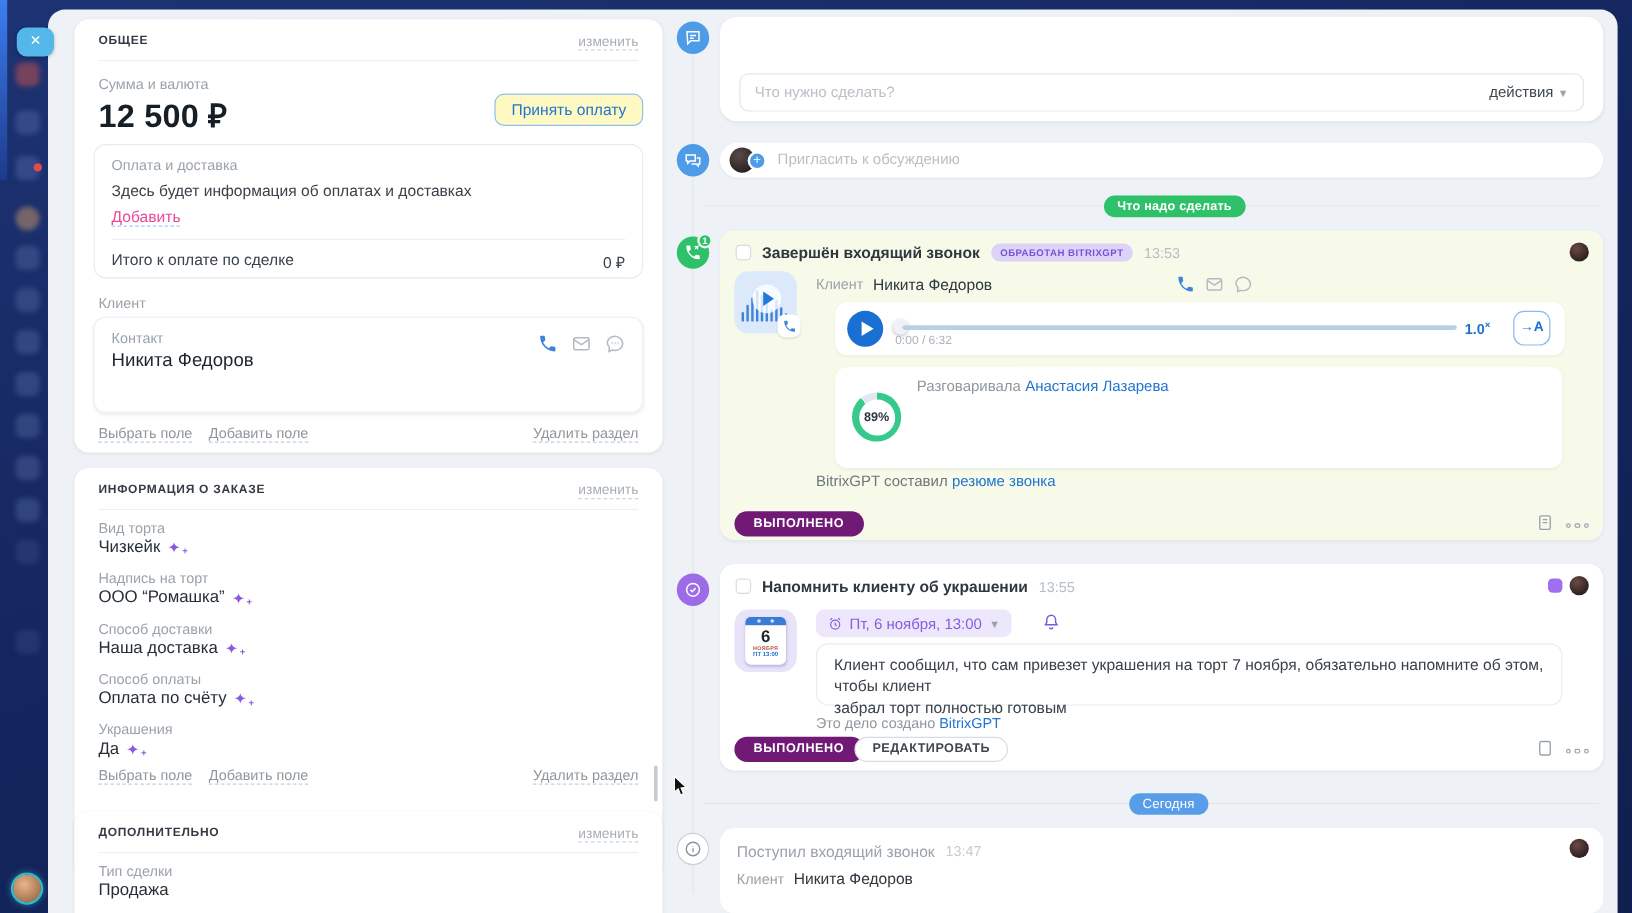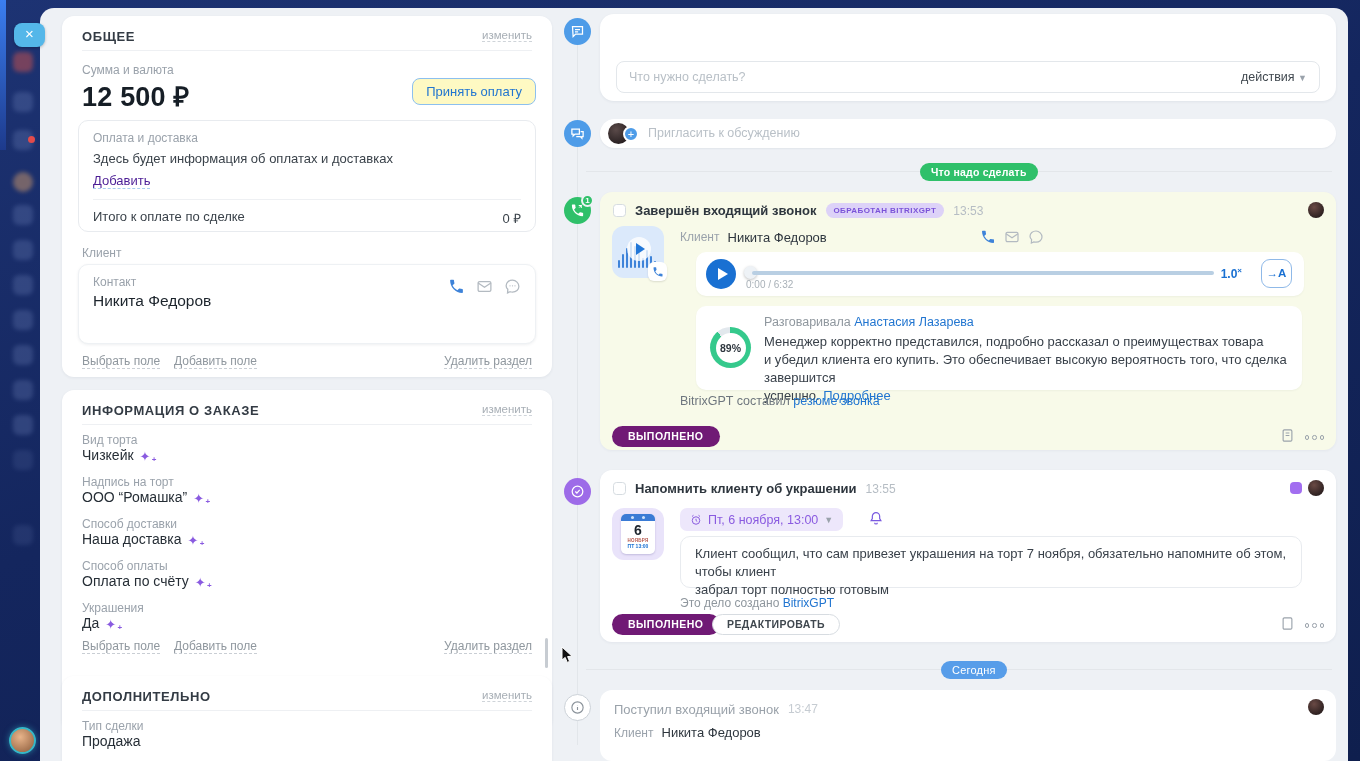--- a/index.html
+++ b/index.html
@@ -27,21 +27,21 @@
     background:radial-gradient(circle at 40% 35%, #e8b48a, #8a5a3a);
     border:2px solid #35b8c8; box-shadow:0 0 6px rgba(60,200,220,.5); }
 
   
   .panel { left:40px; top:8px; width:1308px; height:753px;
     background:#eef1f5; border-radius:14px 14px 0 0; }
 
   
   .card { position:absolute; background:#fff; border-radius:12px;
     box-shadow:0 1px 3px rgba(40,55,80,.07); }
-  .sec-head { position:absolute; left:20px; top:13px; font-size:13px;
+  .sec-head { position:absolute; left:20px; top:13px; font-size:10px;
     font-weight:bold; letter-spacing:.6px; color:#333b44; }
   .sec-edit { position:absolute; right:20px; top:13px; font-size:11.5px;
     color:#a8afb6; border-bottom:1px dashed #cfd4d9; }
   .sec-div { position:absolute; left:20px; right:20px; top:34px; height:1px;
     background:#eef0f3; }
   .glabel { font-size:12px; color:#9aa2ab; }
   .dashed-link { font-size:12px; color:#8f979e; border-bottom:1px dashed #c9ced4; }
   .blue { color:#2175d0; }
 
   
@@ -259,21 +259,21 @@
   <div class="sec-head">ОБЩЕЕ</div>
   <div class="sec-edit">изменить</div>
   <div class="sec-div"></div>
   <div class="abs glabel" style="left:20px; top:47px">Сумма и валюта</div>
   <div class="abs amount" style="left:20px; top:61px">12 500 ₽</div>
   <div class="accept-btn">Принять оплату</div>
 
   <div class="inner-box" style="left:16px; right:16px; top:104px; height:112px">
     <div class="abs glabel" style="left:14px; top:10px">Оплата и доставка</div>
     <div class="abs" style="left:14px; top:30px; font-size:13px; color:#3a424a">Здесь будет информация об оплатах и доставках</div>
-    <div class="abs" style="left:14px; top:52px; font-size:13px; color:#4c1d95; border-bottom:1px dashed #a8cdf0; display:inline-block">Добавить</div>
+    <div class="abs" style="left:14px; top:52px; font-size:13px; color:#ec4899; border-bottom:1px dashed #a8cdf0; display:inline-block">Добавить</div>
     <div class="abs" style="left:14px; right:14px; top:78px; height:1px; background:#eef0f3"></div>
     <div class="abs" style="left:14px; top:88px; font-size:13px; color:#3a424a">Итого к оплате по сделке</div>
     <div class="abs" style="right:14px; top:88px; font-size:13px; color:#3a424a">0 ₽</div>
   </div>
 
   <div class="abs glabel" style="left:20px; top:230px">Клиент</div>
   <div class="inner-box contact-box" style="left:16px; right:16px; top:248px; height:80px">
     <div class="abs glabel" style="left:14px; top:10px">Контакт</div>
     <div class="abs" style="left:14px; top:27px; font-size:15.5px; color:#1c242c">Никита Федоров</div>
     <div class="c-icons">
@@ -461,25 +461,20 @@
     <span class="ptime">0:00 / 6:32</span>
     <span class="speed"><span>1.0</span><sup>×</sup></span>
     <span class="translate-btn">→A</span>
   </div>
 
   <div class="summary-box">
     <span class="ring">
         <b>89%</b>
       </span>
     <div class="speaker"><span>Разговаривала</span> <span class="blue">Анастасия Лазарева</span></div>
-    <div class="sum-text">
-      <span>Менеджер корректно представился, подробно рассказал о преимуществах товара</span><br>
-      <span>и убедил клиента его купить. Это обеспечивает высокую вероятность того, что сделка завершится</span><br>
-      <span>успешно.</span> <span class="blue">Подробнее</span>
-    </div>
   </div>
 
   <div class="gpt-note"><span>BitrixGPT составил</span> <span class="blue">резюме звонка</span></div>
 
   <div class="done-pill" style="top:234px">ВЫПОЛНЕНО</div>
   <div class="foot-icons" style="top:236px">
     <span><svg viewBox="0 0 24 24" fill="none" stroke="currentColor" stroke-width="1.8">
           <rect x="5" y="3" width="14" height="18" rx="2"></rect>
           <path d="M9 8h6M9 12h6"></path>
         </svg></span>

